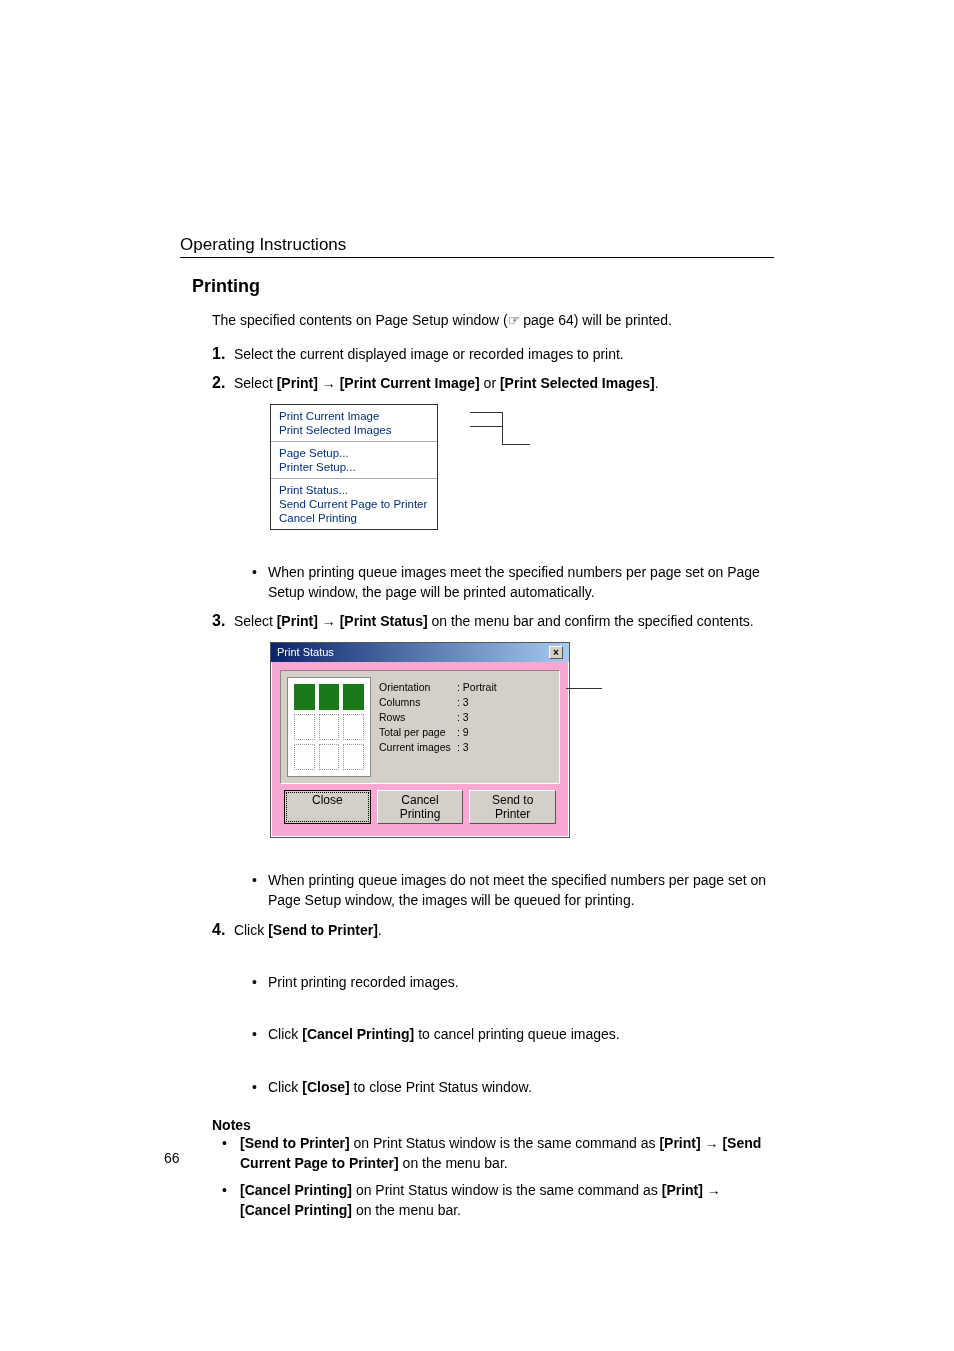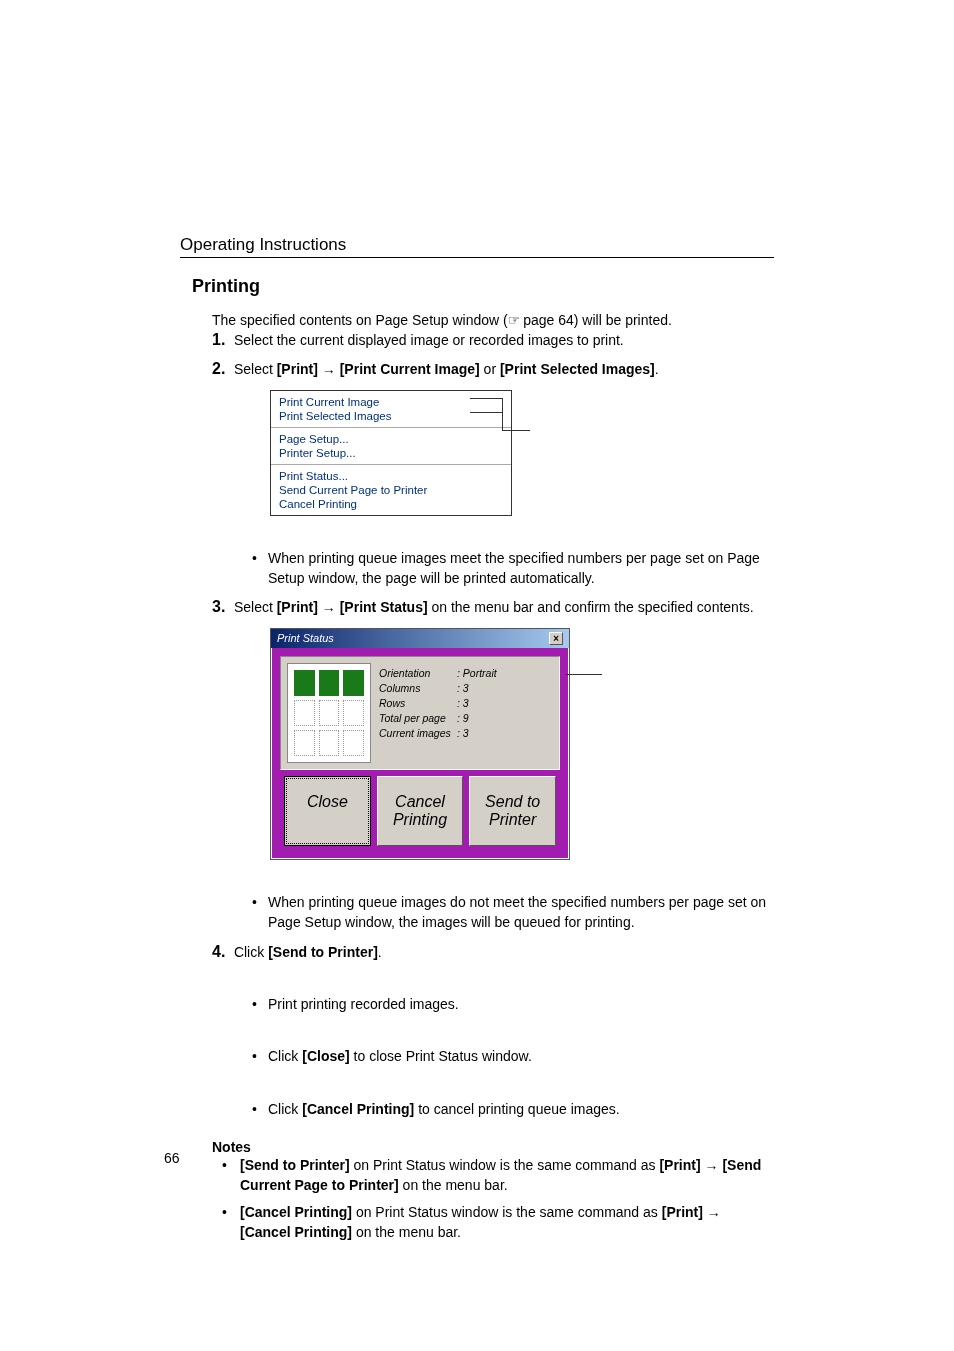--- a/index.html
+++ b/index.html
@@ -22,20 +22,21 @@
       margin-bottom: 18px;
     }
     .section-title {
       font-weight: bold;
       font-size: 18px;
       margin-bottom: 14px;
       margin-left: 12px;
     }
     .intro-line {
       margin-left: 32px;
+      margin-bottom: 14px;
       line-height: 1.4;
     }
     .ref-icon {
       font-family: serif;
       font-size: 14px;
       letter-spacing: -1px;
     }
     .steps { margin-left: 32px; }
     .step { margin-bottom: 10px; }
     .step-num {
@@ -51,21 +52,21 @@
     .sub-bullets li { list-style: none; position: relative; padding-left: 20px; margin-bottom: 6px; line-height: 1.45; margin-top: 32px; }
     .sub-bullets li::before { content: "•"; position: absolute; left: 4px; }
     .menu-figure {
       margin: 10px 0 12px 58px;
       position: relative;
       width: 260px;
     }
     .menu-box {
       border: 1px solid #333;
       background: #fff;
-      width: 242px;
+      width: 168px;
       font-size: 11.5px;
       color: #003080;
     }
     .menu-group { border-bottom: 1px solid #aaa; padding: 4px 8px; }
     .menu-group:last-child { border-bottom: none; }
     .menu-group div { padding: 1px 0; }
     .menu-callout-line1 {
       position: absolute; left: 200px; top: 8px; width: 32px; height: 1px; background: #333;
     }
     .menu-callout-line2 {
@@ -77,24 +78,23 @@
     .menu-callout-horiz {
       position: absolute; left: 232px; top: 40px; width: 28px; height: 1px; background: #333;
     }
     .status-figure {
       margin: 10px 0 12px 58px;
       position: relative;
       width: 330px;
     }
     .ps-window {
       border: 1px solid #555;
-      background: #a21caf;
+      background: #f9a8d4;
       width: 300px;
       font-size: 10.5px;
-      font-style: italic;
     }
     .ps-titlebar {
       background: linear-gradient(to right, #0a246a, #a6caf0);
       color: #fff;
       padding: 3px 6px;
       display: flex;
       justify-content: space-between;
       align-items: center;
       font-size: 11px;
     }
@@ -145,22 +145,22 @@
       display: flex;
       justify-content: space-around;
       padding: 6px 4px 4px 4px;
       gap: 6px;
     }
     .ps-btn {
       flex:1;
       border: 1px solid #555;
       border-top-color:#fff; border-left-color:#fff;
       background: #d4d0c8;
-      font-size: 16px;
-      padding: 16px 4px;
+      font-size: 12px;
+      padding: 2px 4px;
       text-align: center;
     }
     .ps-btn.focus { outline: 1px dotted #000; outline-offset: -3px; border:1px solid #000; }
     .ps-callout {
       position: absolute;
       left: 296px; top: 46px;
       width: 36px; height: 1px; background: #333;
     }
     .notes-title { font-weight: bold; margin-left: 32px; margin-top: 20px; }
     .notes-list { margin-left: 36px; }
@@ -289,24 +289,24 @@
     <div class="step" style="margin-top:10px;">
       <span class="step-num">4.</span>
       <span class="step-body">
         <span>Click </span><b>[Send to Printer]</b><span>.</span>
       </span>
     </div>
 
     <ul class="sub-bullets">
       <li>Print printing recorded images.</li>
       <li>
-        <span>Click </span><b>[Close]</b><span> to close Print Status window.</span>
+        <span>Click </span><b>[Cancel Printing]</b><span> to cancel printing queue images.</span>
       </li>
       <li>
-        <span>Click </span><b>[Cancel Printing]</b><span> to cancel printing queue images.</span>
+        <span>Click </span><b>[Close]</b><span> to close Print Status window.</span>
       </li>
     </ul>
   </div>
 
   <div class="notes-title">Notes</div>
   <ul class="notes-list">
     <li>
       <b>[Send to Printer]</b><span> on Print Status window is the same command as </span><b>[Print]</b><span class="arrow"> → </span><b>[Send Current Page to Printer]</b><span> on the menu bar.</span>
     </li>
     <li>

